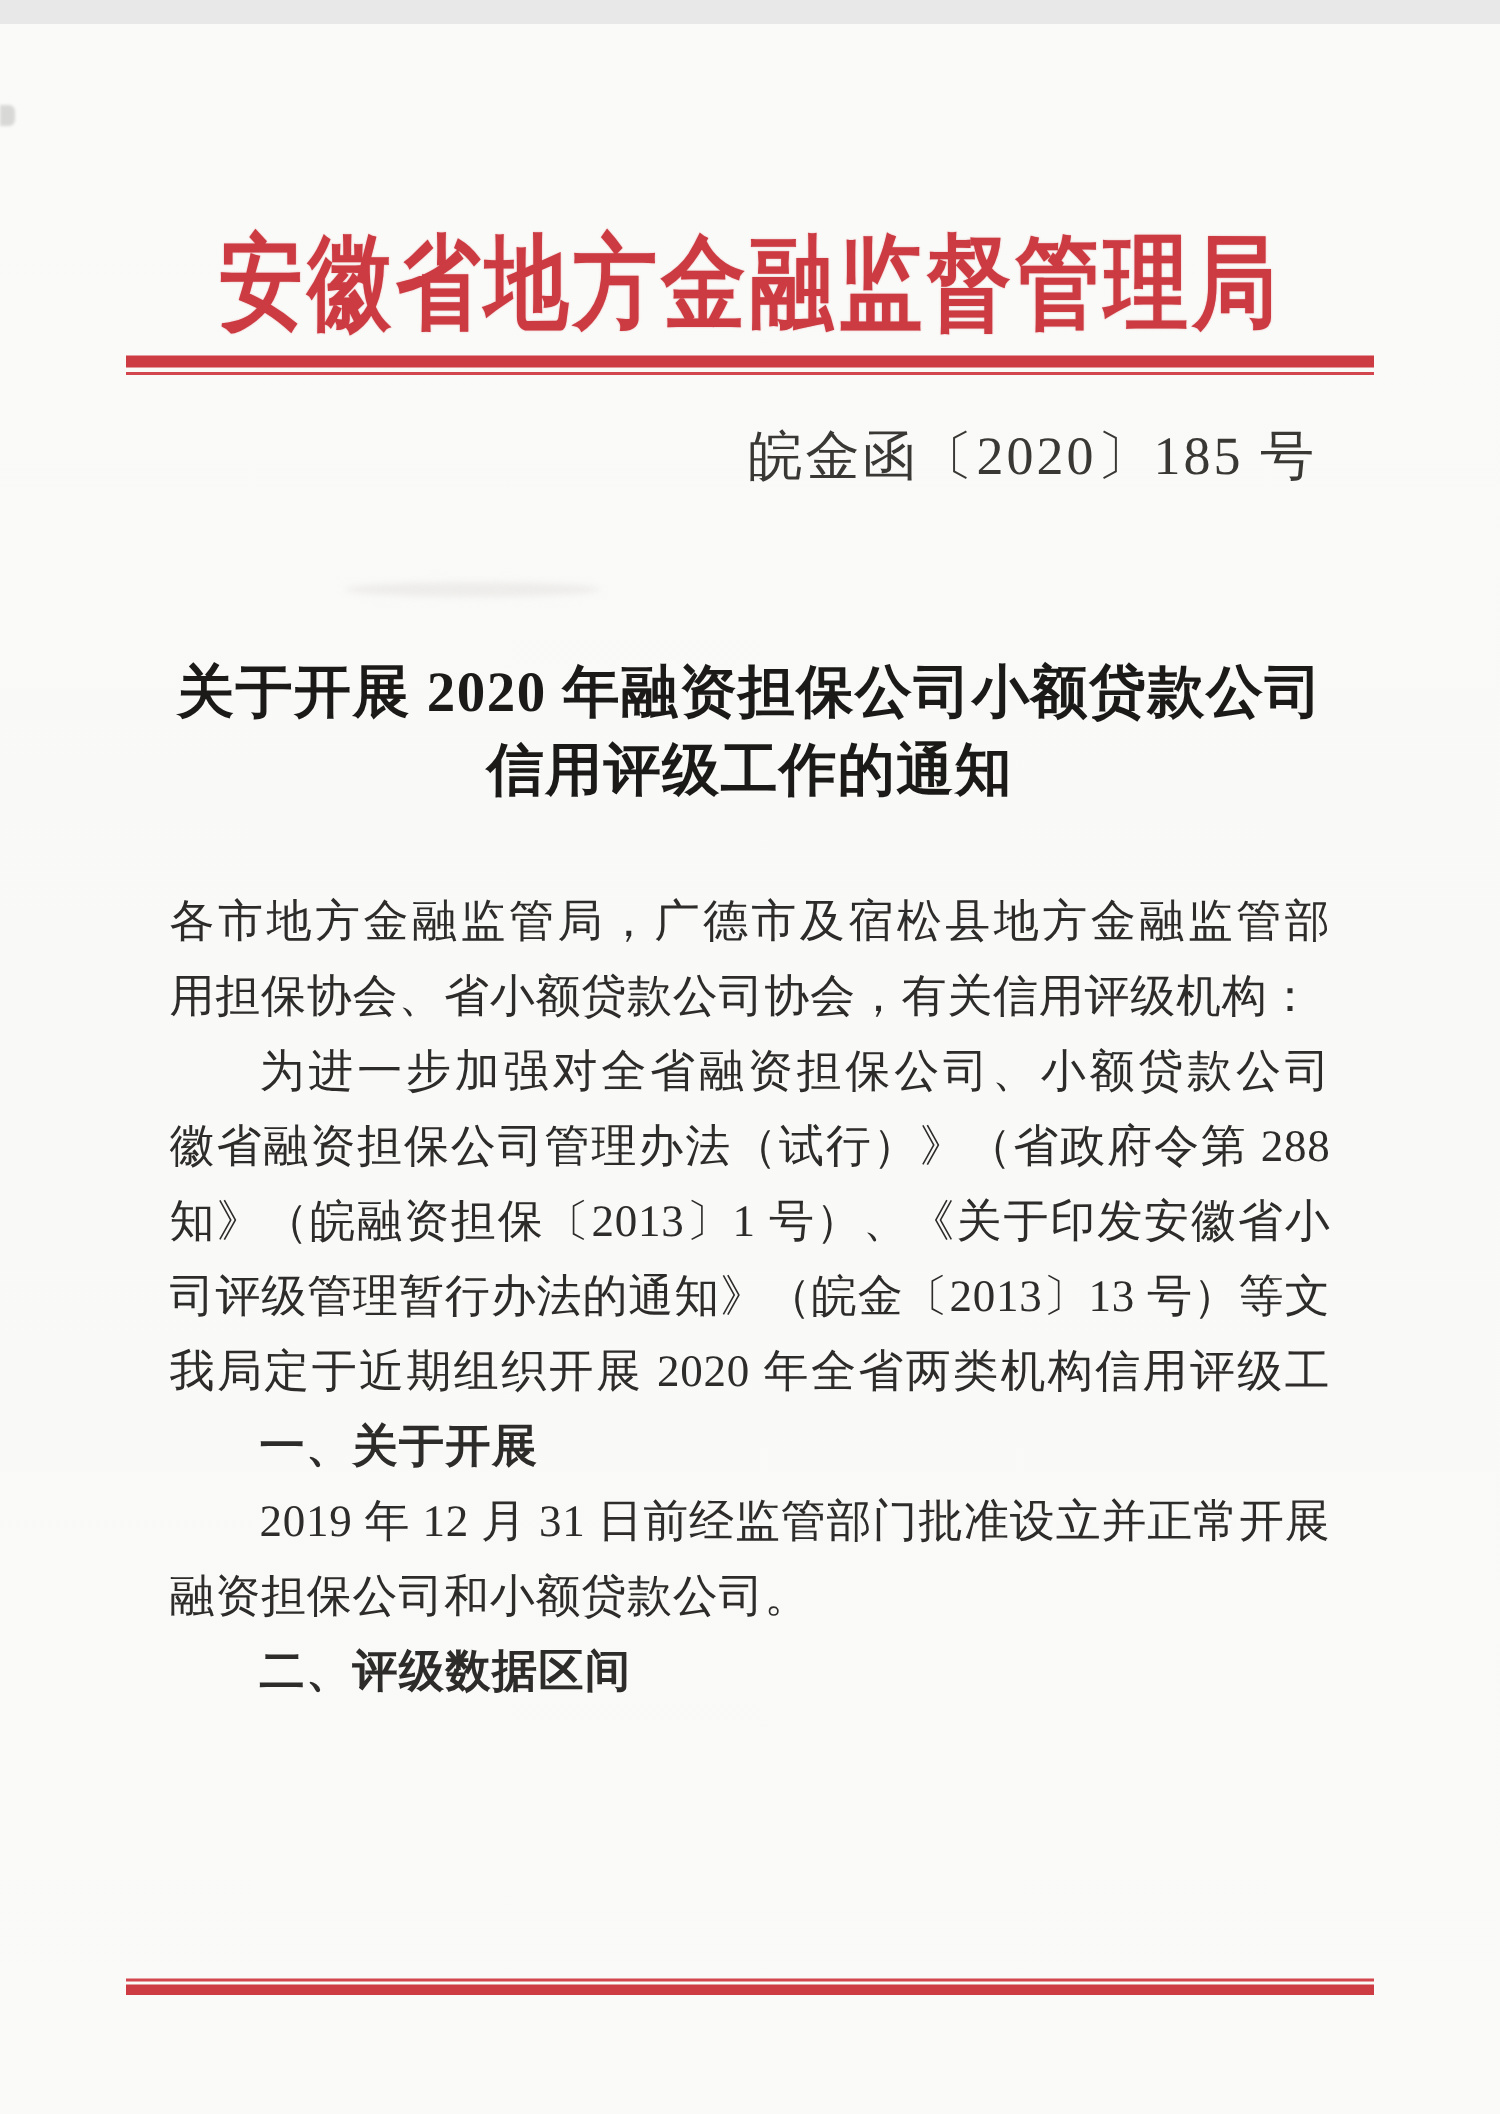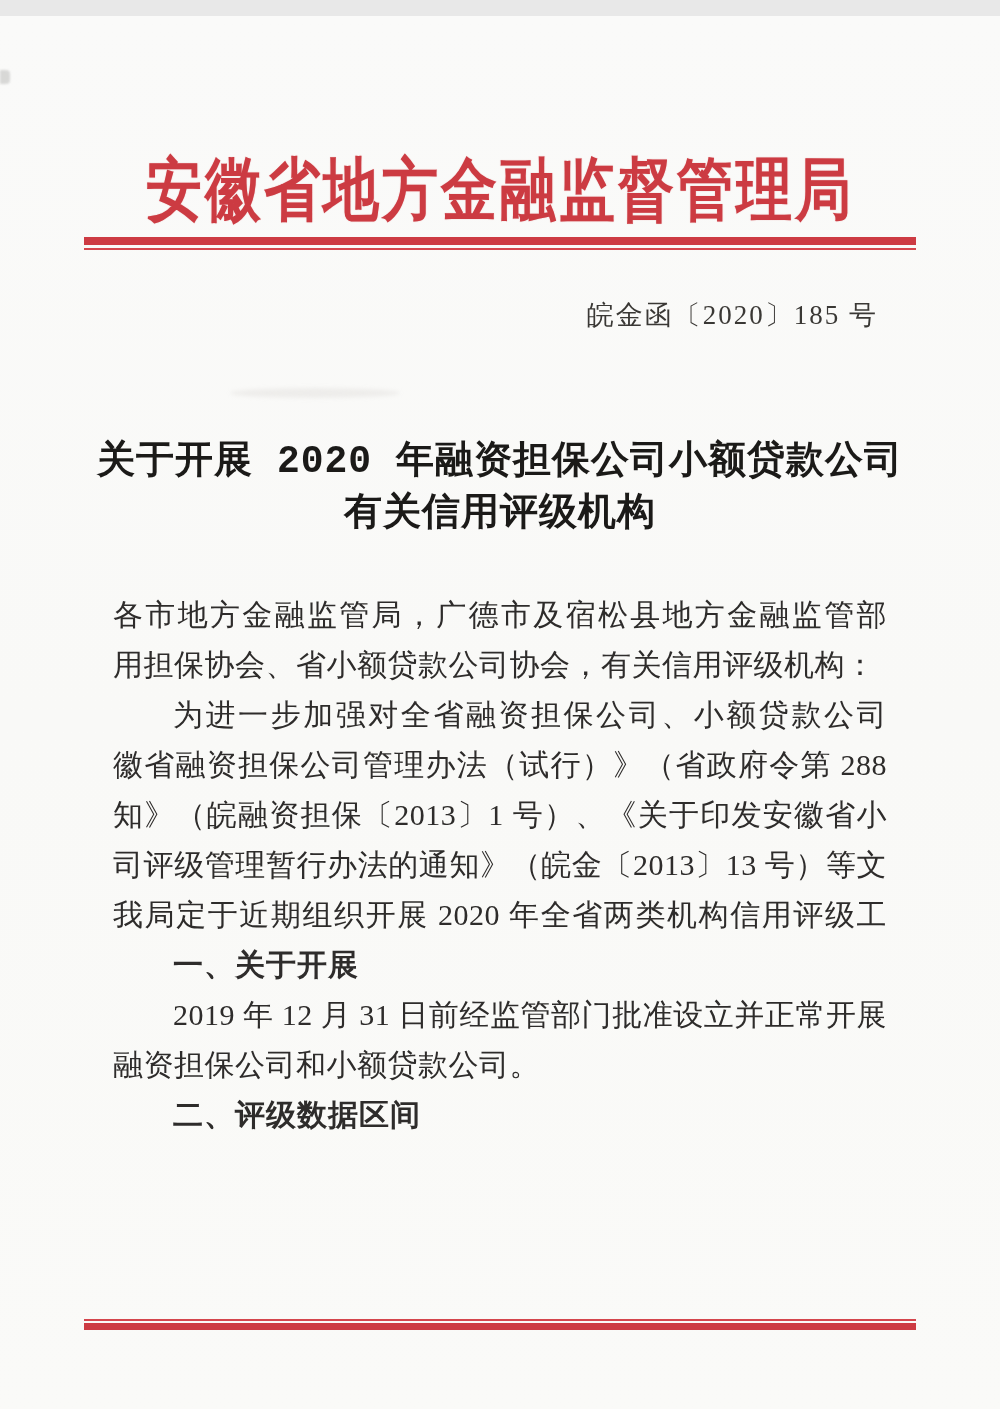--- a/index.html
+++ b/index.html
@@ -54,39 +54,38 @@
   }
   .rule-top {
     position: absolute;
     left: 84px; right: 84px; top: 221px;
   }
   .rule-top .thick { height: 8px; background: #cd3b43; }
   .rule-top .thin  { height: 2px; background: #d4464d; margin-top: 3px; }
 
   .doc-number {
     position: absolute;
-    top: 281px; right: 122px;
-    font-size: 27px;
+    top: 264px; right: 122px;
+    font-size: 36px;
     letter-spacing: 2px;
     color: #3a3835;
     white-space: nowrap;
     font-family: Liberation Serif, serif;
   }
 
   .doc-title {
     position: absolute;
     top: 420px; left: 0;
     width: 100%;
     text-align: center;
     font-weight: bold;
     font-size: 38px;
     line-height: 52px;
     color: #1b1a18;
     letter-spacing: 1px;
-    font-family: Liberation Mono, monospace;
   }
 
   .body-block {
     position: absolute;
     top: 574px; left: 113px;
     width: 774px;
     font-size: 30px;
     color: #2e2c2b;
   }
   .line {
@@ -128,21 +127,21 @@
 
   <div class="rule-top">
     <div class="thick"></div>
     <div class="thin"></div>
   </div>
 
   <div class="doc-number">皖金函〔2020〕185 号</div>
 
   <div class="doc-title">
     <div>关于开展 2020 年融资担保公司小额贷款公司</div>
-    <div>有关信用评级机构</div>
+    <div>信用评级工作的通知</div>
   </div>
 
   <div class="body-block">
       <div class="line justify">各市地方金融监管局，广德市及宿松县地方金融监管部门，省信</div>
       <div class="line">用担保协会、省小额贷款公司协会，有关信用评级机构：</div>
       <div class="line justify indent">为进一步加强对全省融资担保公司、小额贷款公司（以下简</div>
       <div class="line justify">徽省融资担保公司管理办法（试行）》（省政府令第 288 号修订）、</div>
       <div class="line justify">知》（皖融资担保〔2013〕1 号）、《关于印发安徽省小额贷款公</div>
       <div class="line justify">司评级管理暂行办法的通知》（皖金〔2013〕13 号）等文件要求，</div>
       <div class="line justify">我局定于近期组织开展 2020 年全省两类机构信用评级工作，现</div>

